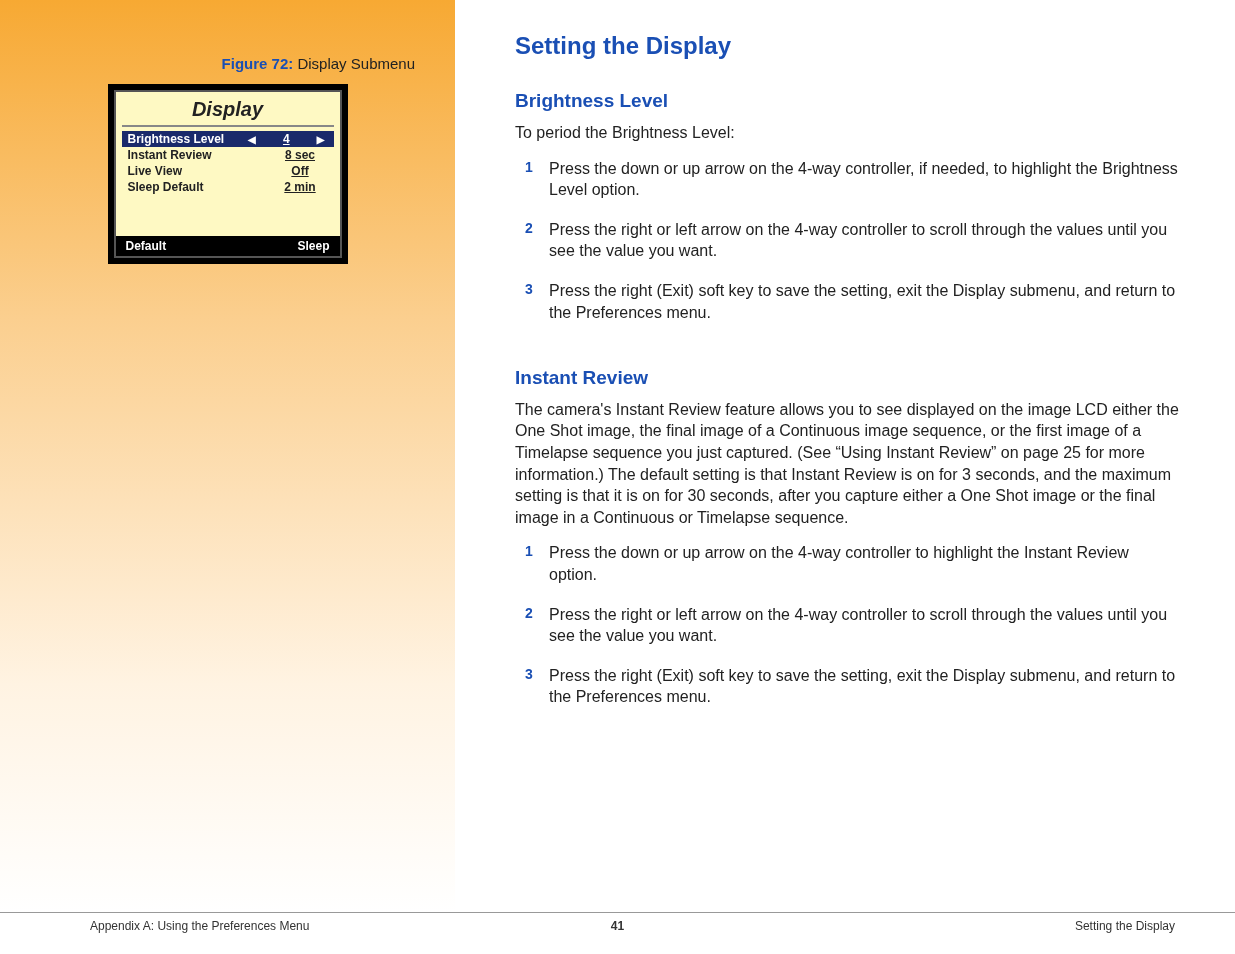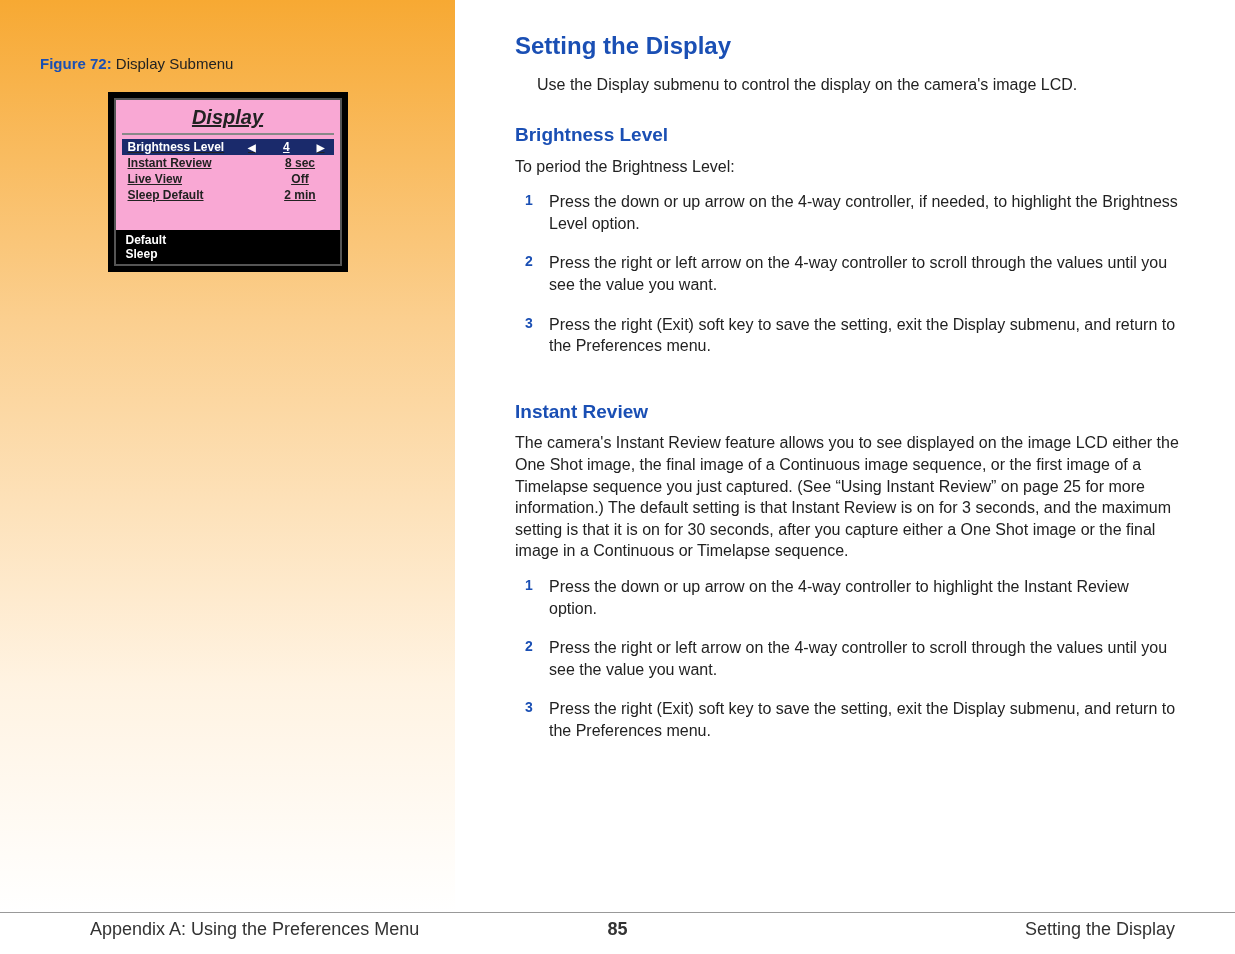--- a/index.html
+++ b/index.html
@@ -5,42 +5,42 @@
   * { box-sizing: border-box; margin: 0; padding: 0; }
   html, body { width: 1235px; height: 954px; font-family: "Trebuchet MS", "Lucida Grande", sans-serif; color: #222; background: #fff; }
   .page { display: flex; width: 1235px; height: 912px; }
   .sidebar {
     width: 455px;
     min-width: 455px;
     padding: 55px 40px 20px 40px;
     background: linear-gradient(180deg, #f7a933 0%, #fbcf8f 35%, #fff3e2 75%, #ffffff 100%);
     position: relative;
   }
-  .figure-caption { text-align: left; font-size: 15px; margin-bottom: 20px; }
+  .figure-caption { text-align: right; font-size: 15px; margin-bottom: 12px; }
   .figure-caption .fig-num { color: #1a4fb4; font-weight: bold; }
   .lcd-outer { width: 240px; height: 180px; background: #000; margin: 0 auto; padding: 6px; }
-  .lcd-inner { width: 100%; height: 100%; background: #f9a8d4; border: 2px solid #555; position: relative; font-family: Arial, sans-serif; text-decoration: underline; }
+  .lcd-inner { width: 100%; height: 100%; background: #fef9c3; border: 2px solid #555; position: relative; font-family: Arial, sans-serif; }
   .lcd-title { text-align: center; font-size: 20px; font-weight: bold; color: #222; padding: 6px 0 4px; font-style: italic; }
   .lcd-rule { border: none; border-top: 2px solid #888; margin: 0 6px 4px; }
   .lcd-row { display: flex; align-items: center; padding: 1px 12px; font-size: 12px; font-weight: bold; color: #222; }
   .lcd-row .label { flex: 1; white-space: nowrap; }
   .lcd-row .value { width: 55px; text-align: center; text-decoration: underline; }
   .lcd-row.selected { background: #1a2a6b; color: #fff; margin: 0 6px; padding: 1px 6px; }
   .lcd-row.selected .value-wrap { display: flex; align-items: center; }
   .arrow { font-size: 10px; padding: 0 3px; }
-  .lcd-footer { position: absolute; bottom: 0; left: 0; right: 0; background: #000; color: #fff; display: flex; justify-content: space-between; padding: 3px 10px; font-size: 12px; font-weight: bold; flex-direction: column; }
+  .lcd-footer { position: absolute; bottom: 0; left: 0; right: 0; background: #000; color: #fff; display: flex; justify-content: space-between; padding: 3px 10px; font-size: 12px; font-weight: bold; }
   .content { flex: 1; padding: 30px 55px 20px 60px; font-size: 16px; line-height: 1.35; }
   .content h1 { color: #1a4fb4; font-size: 24px; font-weight: bold; margin-bottom: 12px; }
   .content h2 { color: #1a4fb4; font-size: 19px; font-weight: bold; margin-top: 26px; margin-bottom: 8px; }
   .content p { margin-bottom: 14px; }
   .content .intro { padding-left: 22px; }
   ol.steps { list-style: none; padding-left: 10px; }
   ol.steps li { position: relative; padding-left: 24px; margin-bottom: 18px; }
   ol.steps li .num { position: absolute; left: 0; top: 0; color: #1a4fb4; font-weight: bold; font-size: 14px; }
-  .footer { width: 1235px; border-top: 1px solid #999; padding: 6px 60px 0 90px; display: flex; justify-content: space-between; font-size: 18px; color: #333; }
+  .footer { width: 1235px; border-top: 1px solid #999; padding: 6px 60px 0 90px; display: flex; justify-content: space-between; font-size: 12px; color: #333; }
   .footer .center { position: absolute; left: 50%; transform: translateX(-50%); font-weight: bold; }
   .footer-wrap { position: relative; }
 </style>
 </head>
 <body>
 
 <div class="page">
   <aside class="sidebar">
     <div class="figure-caption">
       <span class="fig-num">Figure 72:</span><span> Display Submenu</span>
@@ -72,21 +72,20 @@
         <div class="lcd-footer">
           <span>Default</span>
           <span>Sleep</span>
         </div>
       </div>
     </div>
   </aside>
 
   <main class="content">
     <h1>Setting the Display</h1>
-    <p class="intro">Use the Display submenu to control the display on the camera's image LCD.</p>
 
     <h2>Brightness Level</h2>
     <p>To period the Brightness Level:</p>
     <ol class="steps">
       <li><span class="num">1</span><span>Press the down or up arrow on the 4-way controller, if needed, to highlight the Brightness Level option.</span></li>
       <li><span class="num">2</span><span>Press the right or left arrow on the 4-way controller to scroll through the values until you see the value you want.</span></li>
       <li><span class="num">3</span><span>Press the right (Exit) soft key to save the setting, exit the Display submenu, and return to the Preferences menu.</span></li>
     </ol>
 
     <h2 style="margin-top:42px">Instant Review</h2>
@@ -95,16 +94,16 @@
       <li><span class="num">1</span><span>Press the down or up arrow on the 4-way controller to highlight the Instant Review option.</span></li>
       <li><span class="num">2</span><span>Press the right or left arrow on the 4-way controller to scroll through the values until you see the value you want.</span></li>
       <li><span class="num">3</span><span>Press the right (Exit) soft key to save the setting, exit the Display submenu, and return to the Preferences menu.</span></li>
     </ol>
   </main>
 </div>
 
 <div class="footer-wrap">
   <div class="footer">
     <span>Appendix A: Using the Preferences Menu</span>
-    <span class="center">85</span>
+    <span class="center">41</span>
     <span>Setting the Display</span>
   </div>
 </div>
 
 </body></html>

